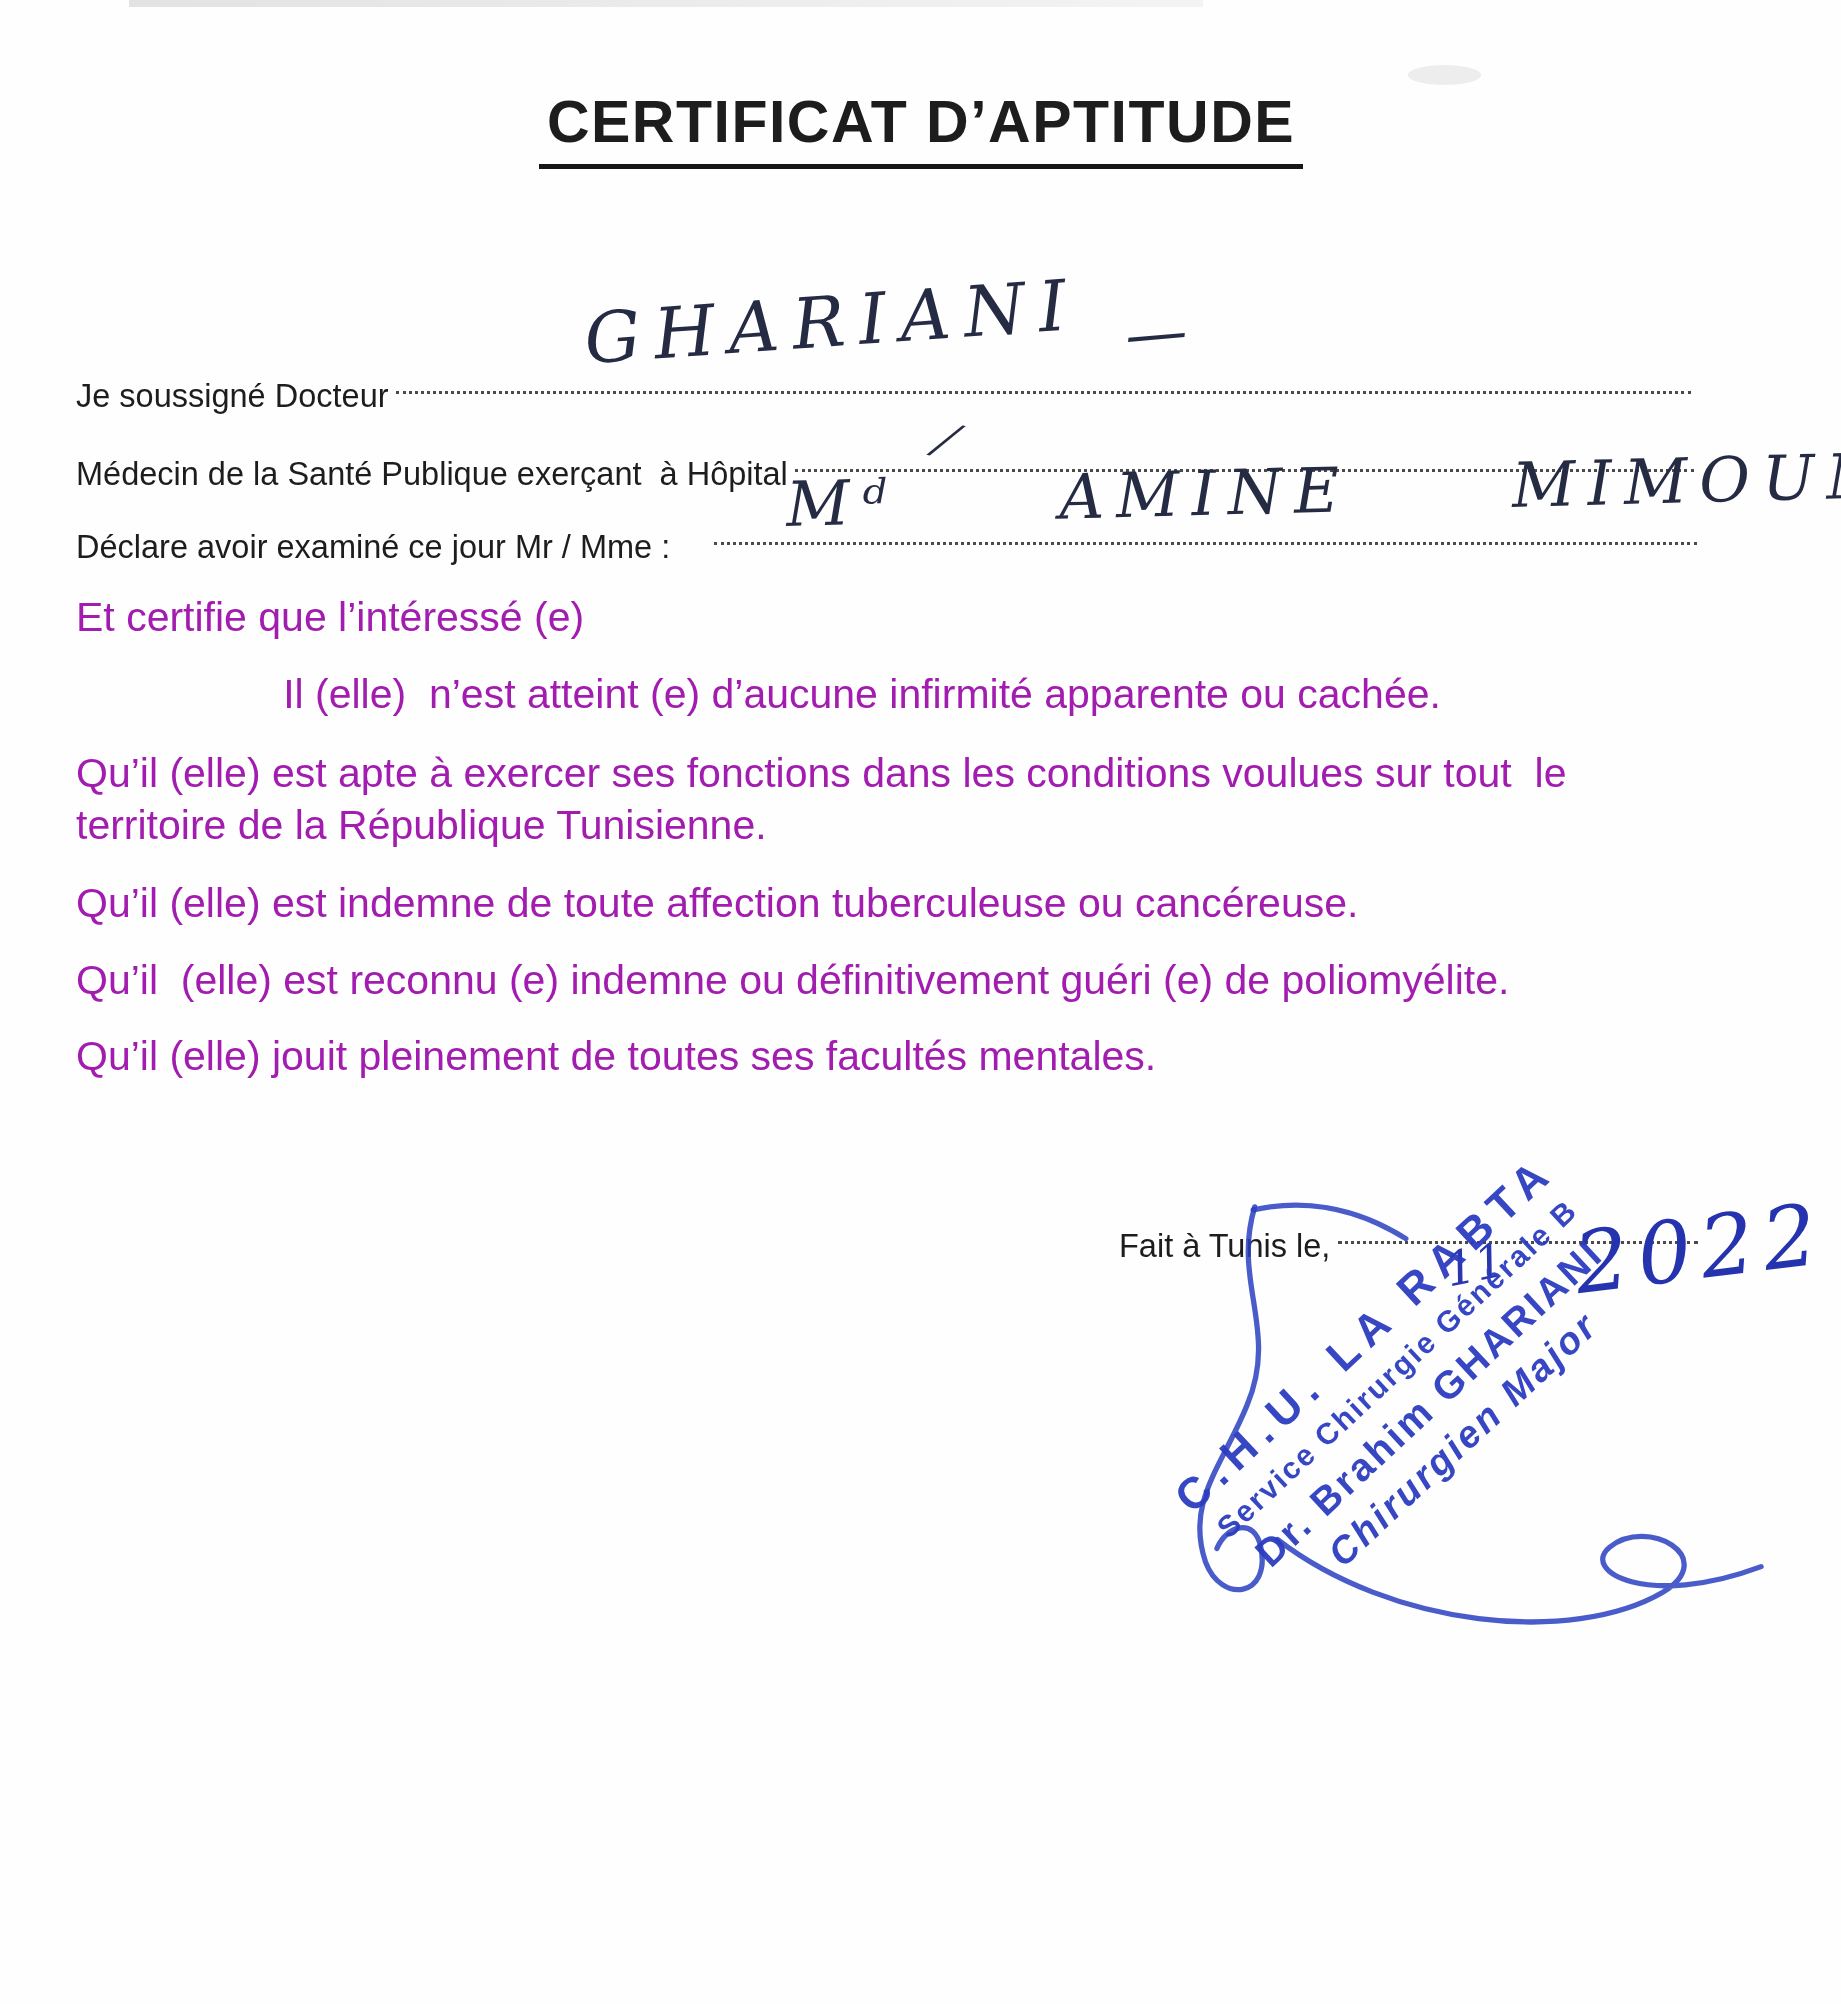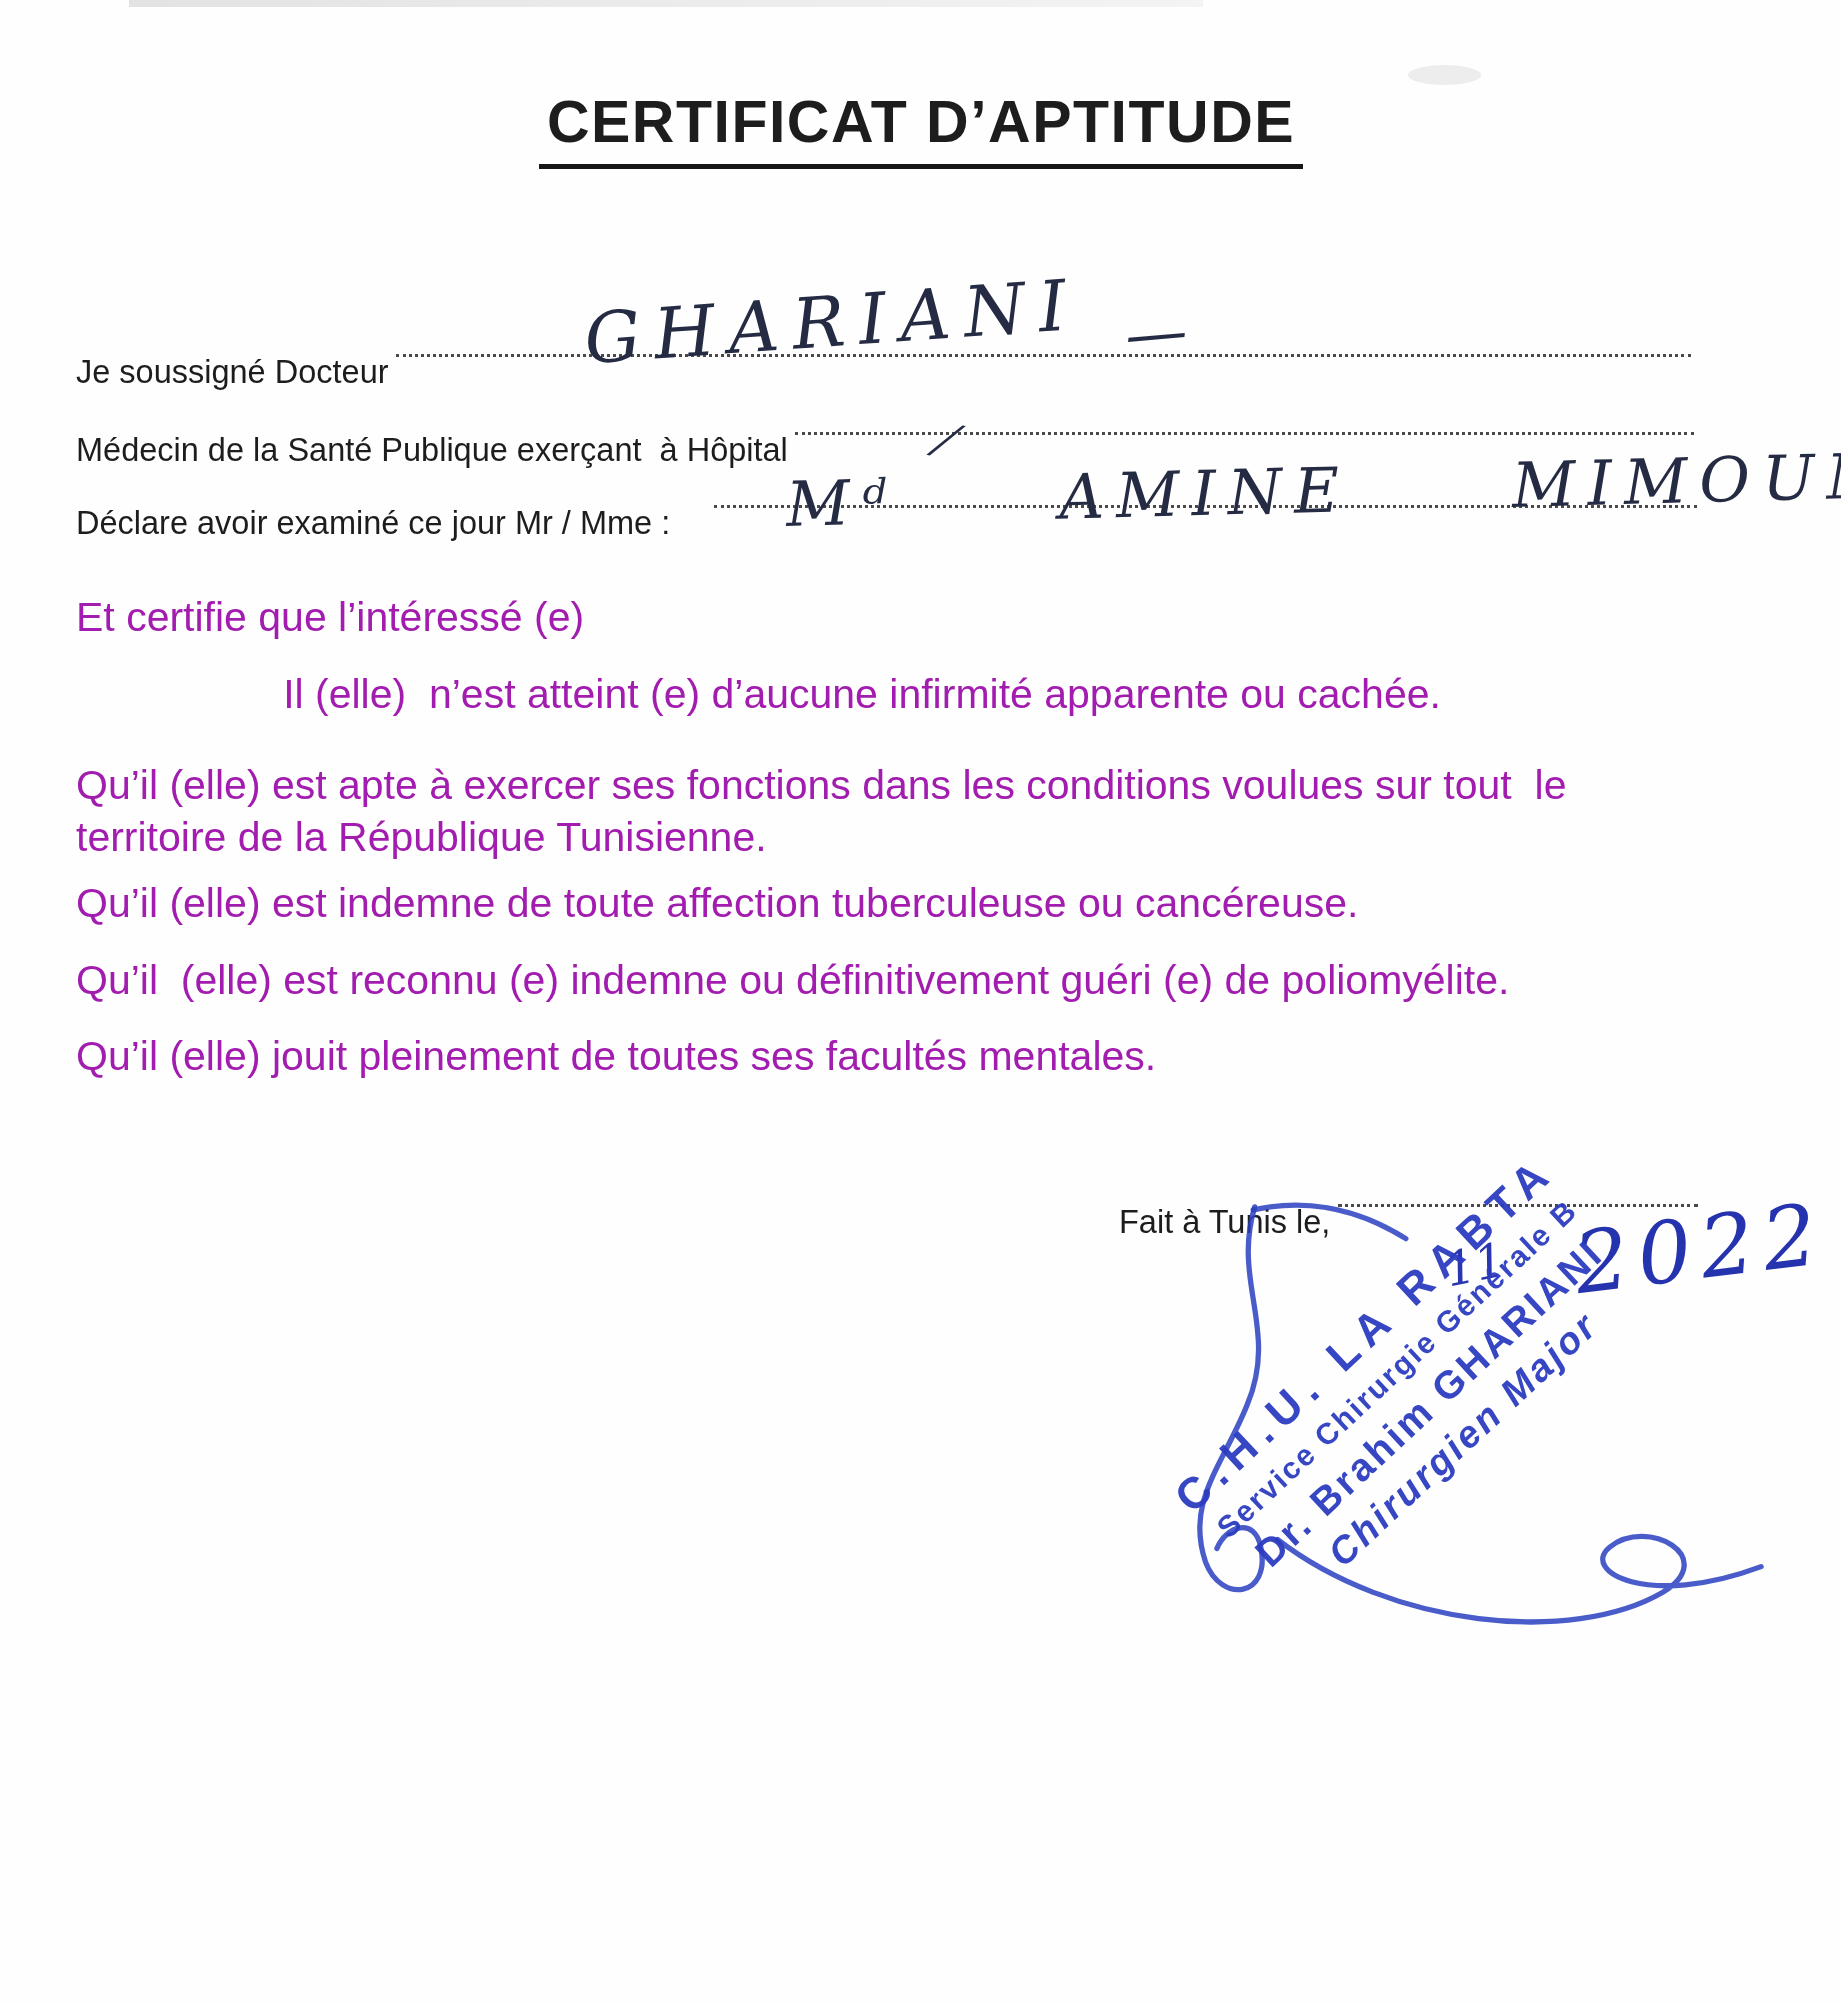--- a/index.html
+++ b/index.html
@@ -10,32 +10,32 @@
   
   .scan-top { position:absolute; top:0; left:129px; width:1074px; height:6.8px;
               background:linear-gradient(to right,#cccccc,#ebebeb); opacity:.55; }
   .smudge { position:absolute; top:65px; left:1408px; width:73px; height:19.7px;
             background:#dadada; opacity:.45; border-radius:50%; }
 
   .title-wrap { position:absolute; top:88px; left:0; width:100%; text-align:center; }
   .title { display:inline-block; font-size:59px; font-weight:bold; letter-spacing:1.5px;
            border-bottom:5.3px solid #161616; padding:0 7.6px 7.6px 7.6px;text-align:right; }
 
-  .row { position:absolute; display:flex; align-items:flex-start; font-size:32.5px; color:#1d1d1d; }
+  .row { position:absolute; display:flex; align-items:center; font-size:32.5px; color:#1d1d1d;margin-top:24px; }
   .row .label { white-space:pre-wrap; flex:0 0 auto; }
   .dots { flex:1 1 auto; border-bottom:3.8px dotted #4a4a4a; margin:0 3px 9px 7.6px; height:1.5px; }
 
   .clause { position:absolute; font-size:41px; line-height:1.28; white-space:pre-wrap; color:#a21caf; }
 
   #row-doctor   { top:354px;  left:76px; right:148px; }
   #row-hospital { top:432px;  left:76px; right:145px; }
   #row-examined { top:505px;  left:76px; right:142px;gap:36px; }
   #clause-certify { top:591px;  left:76px; width:1572px; }
   #clause-1 { top:668px;  left:76px; width:1572px;text-align:center; }
-  #clause-2 { top:747px;  left:76px; width:1572px;margin-top:12px; }
+  #clause-2 { top:747px;  left:76px; width:1572px; }
   #clause-3 { top:877px; left:76px; width:1572px; }
   #clause-4 { top:954px; left:76px; width:1572px; }
   #clause-5 { top:1030px; left:76px; width:1572px; }
   #row-date { top:1204px; left:1119px; right:141px; }
 
   
   .hw { position:absolute; font-family:"DejaVu Serif", serif; font-style:italic; white-space:nowrap; }
   .hw-doctor   { left:584px;  top:281px;  font-size:70px;  letter-spacing:13.6px; color:#262b44; transform:rotate(-4deg); }
   .hw-dash1    { left:1125px; top:296px;  font-size:62px;  color:#262b44; transform:rotate(-5deg); }
   .hw-hospital { left:942px; top:413px;  font-size:48px;  color:#262b44; transform:rotate(12deg); }

